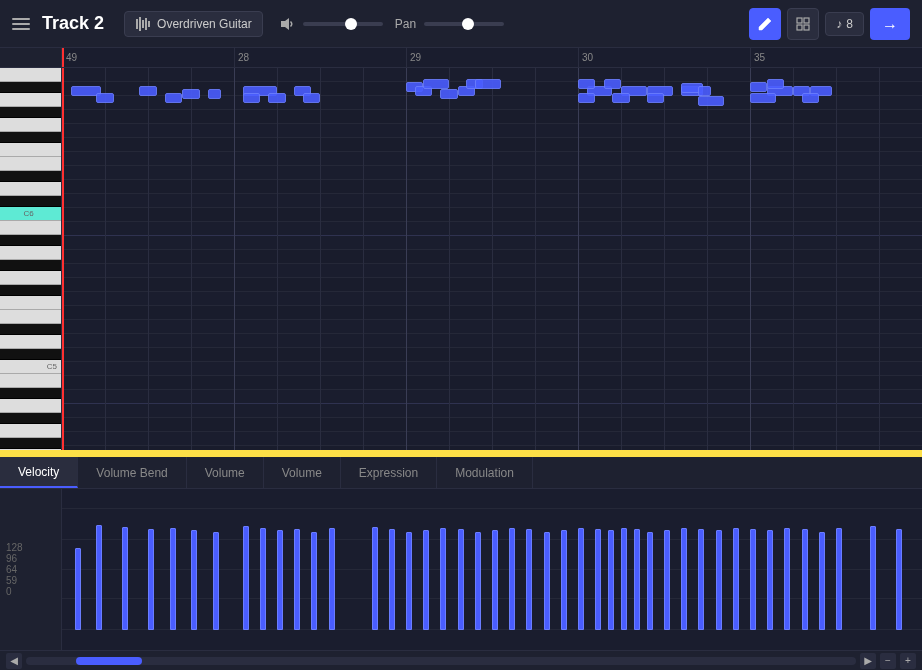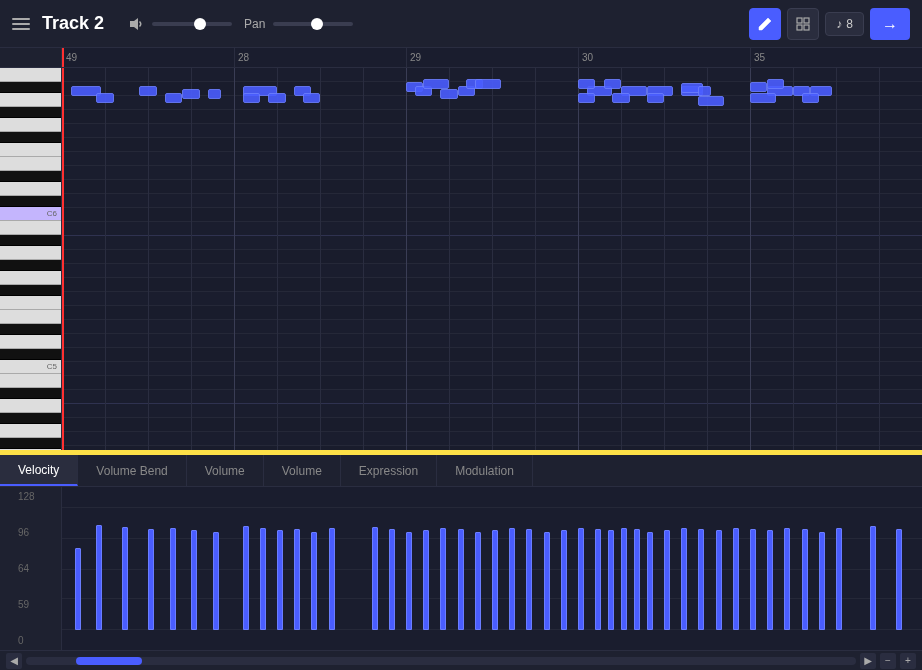--- a/index.html
+++ b/index.html
@@ -138,38 +138,38 @@
     .note-block {
       position: absolute; background: #4a5dff; border-radius: 2px; height: 10px;
       border: 1px solid #6a7dff; opacity: 0.9;
     }
     .red-cursor {
       position: absolute; top: 0; bottom: 0; width: 2px; background: #ff3030; z-index: 10;
     }
 
     
     #velocity-panel {
-      height: 220px; background: #1a1d2e; border-top: 5px solid #fde047;
+      height: 220px; background: #1a1d2e; border-top: 7px solid #fde047;
       display: flex; flex-direction: column;
     }
     #velocity-tabs {
       display: flex; background: #1e2130; border-bottom: 1px solid #2a2d40; height: 32px;
     }
     .vel-tab {
       padding: 0 18px; display: flex; align-items: center; cursor: pointer;
       color: #888; font-size: 12px; border-right: 1px solid #2a2d40;
     }
     .vel-tab.active { background: #2a2d3e; color: #fff; border-bottom: 2px solid #4a5dff; }
     #velocity-content {
       flex: 1; display: flex; position: relative;
     }
     #vel-piano-gutter {
       width: 62px; min-width: 62px; background: #1e2130; border-right: 1px solid #2a2d40;
-      display: flex; flex-direction: column; justify-content: space-between;
-      padding: 4px 18px; color: #666; font-size: 10px;
+      display: flex; flex-direction: column; justify-content: center;
+      padding: 4px 6px; color: #666; font-size: 10px;
     }
     #vel-area {
       flex: 1; position: relative; overflow: hidden;
     }
     .vel-bar {
       position: absolute; bottom: 20px; width: 6px; background: #4a5dff;
       border-radius: 1px 1px 0 0; border: 1px solid #6a7dff;
     }
     .vel-h-line {
       position: absolute; left: 0; right: 0; height: 1px; background: #252838;
@@ -193,20 +193,30 @@
 </head>
 <body>
 
 <div id="header">
   <div class="hamburger-icon">
     <span></span>
       <span></span>
       <span></span>
   </div>
   <span id="track-title">Track 2</span>
+  <div class="instrument-btn">
+    <svg viewBox="0 0 16 16" fill="#aaa">
+      <rect x="1" y="3" width="2" height="10"></rect>
+        <rect x="4" y="1" width="2" height="14"></rect>
+      <rect x="7" y="4" width="2" height="8"></rect>
+        <rect x="10" y="2" width="2" height="12"></rect>
+      <rect x="13" y="5" width="2" height="6"></rect>
+    </svg>
+    <span>Overdriven Guitar</span>
+  </div>
   <div class="volume-section">
     <svg width="16" height="16" viewBox="0 0 16 16" fill="#aaa">
       <polygon points="2,5 6,5 10,2 10,14 6,11 2,11"></polygon>
         <path d="M11.5 5.5 Q14 8 11.5 10.5" stroke="#aaa" stroke-width="1.5" fill="none"></path>
     </svg>
     <div class="slider-track">
       <div class="slider-thumb" style="left: calc(60% - 6px)"></div>
     </div>
   </div>
   <div class="pan-section">
@@ -264,21 +274,21 @@
             <div class="piano-white-key" style="background: rgb(17, 17, 17); border-bottom: 1px solid rgb(0, 0, 0); height: 11px;"></div>
             <div class="piano-white-key" style="background: rgb(221, 221, 221); border-bottom: 1px solid rgb(170, 170, 170);"></div>
             <div class="piano-white-key" style="background: rgb(17, 17, 17); border-bottom: 1px solid rgb(0, 0, 0); height: 11px;"></div>
             <div class="piano-white-key" style="background: rgb(221, 221, 221); border-bottom: 1px solid rgb(170, 170, 170);"></div>
             <div class="piano-white-key" style="background: rgb(17, 17, 17); border-bottom: 1px solid rgb(0, 0, 0); height: 11px;"></div>
             <div class="piano-white-key" style="background: rgb(221, 221, 221); border-bottom: 1px solid rgb(170, 170, 170);"></div>
             <div class="piano-white-key" style="background: rgb(221, 221, 221); border-bottom: 1px solid rgb(170, 170, 170);"></div>
             <div class="piano-white-key" style="background: rgb(17, 17, 17); border-bottom: 1px solid rgb(0, 0, 0); height: 11px;"></div>
             <div class="piano-white-key" style="background: rgb(221, 221, 221); border-bottom: 1px solid rgb(170, 170, 170);"></div>
             <div class="piano-white-key" style="background: rgb(17, 17, 17); border-bottom: 1px solid rgb(0, 0, 0); height: 11px;"></div>
-            <div class="piano-white-key labeled" style="background: #c4b5fd; border-bottom: 1px solid rgb(170, 170, 170);">
+            <div class="piano-white-key labeled" style="background: #5eead4; border-bottom: 1px solid rgb(170, 170, 170); justify-content: center;">
               <span style="color:#666;font-size:8px;">C6</span>
             </div>
             <div class="piano-white-key" style="background: rgb(221, 221, 221); border-bottom: 1px solid rgb(170, 170, 170);"></div>
             <div class="piano-white-key" style="background: rgb(17, 17, 17); border-bottom: 1px solid rgb(0, 0, 0); height: 11px;"></div>
             <div class="piano-white-key" style="background: rgb(221, 221, 221); border-bottom: 1px solid rgb(170, 170, 170);"></div>
             <div class="piano-white-key" style="background: rgb(17, 17, 17); border-bottom: 1px solid rgb(0, 0, 0); height: 11px;"></div>
             <div class="piano-white-key" style="background: rgb(221, 221, 221); border-bottom: 1px solid rgb(170, 170, 170);"></div>
             <div class="piano-white-key" style="background: rgb(17, 17, 17); border-bottom: 1px solid rgb(0, 0, 0); height: 11px;"></div>
             <div class="piano-white-key" style="background: rgb(221, 221, 221); border-bottom: 1px solid rgb(170, 170, 170);"></div>
             <div class="piano-white-key" style="background: rgb(221, 221, 221); border-bottom: 1px solid rgb(170, 170, 170);"></div>

